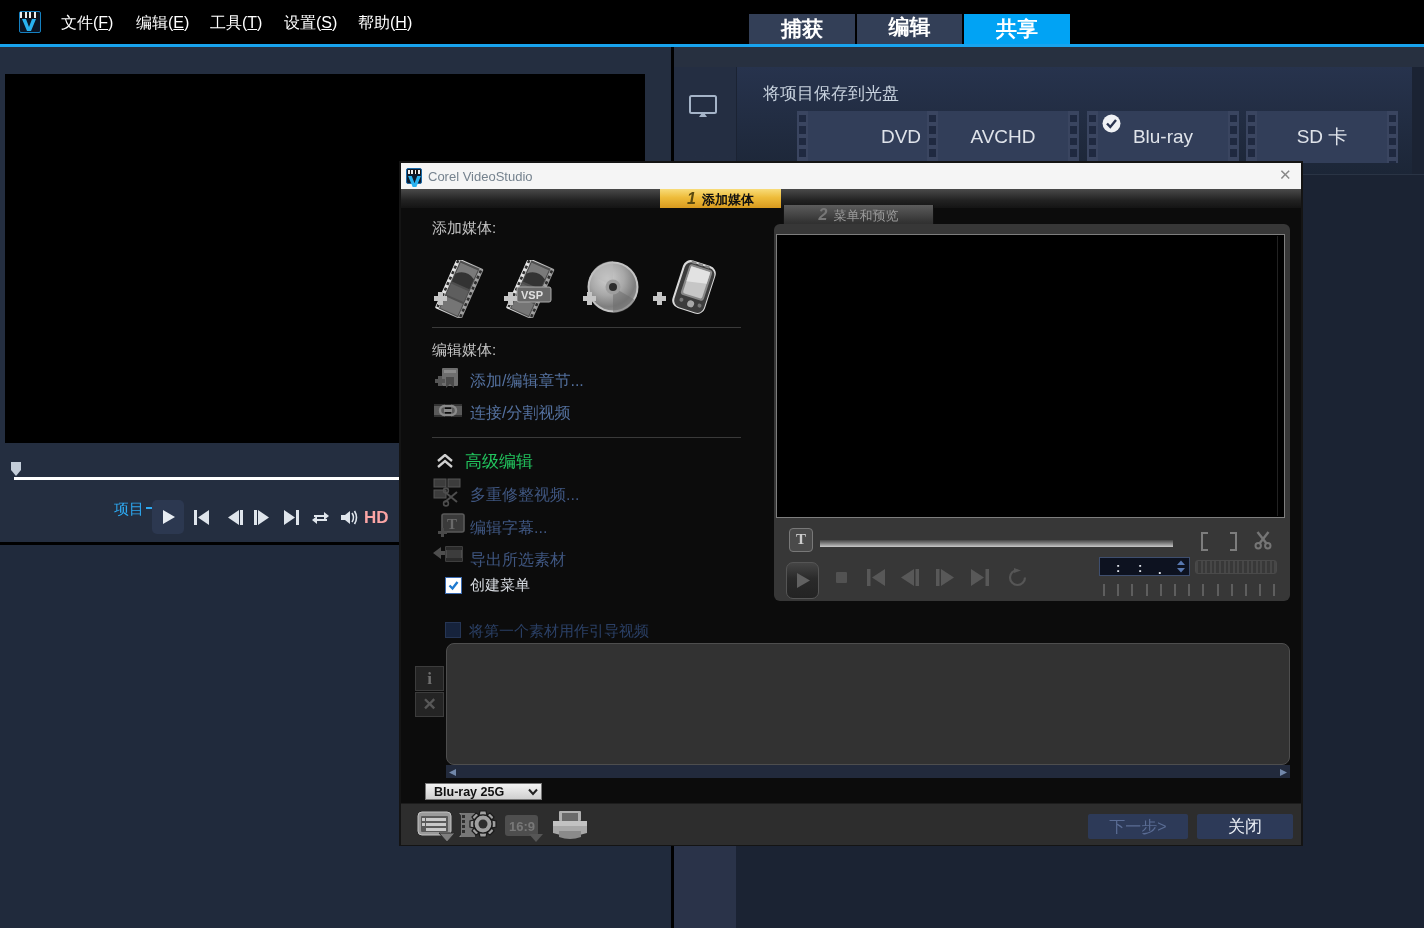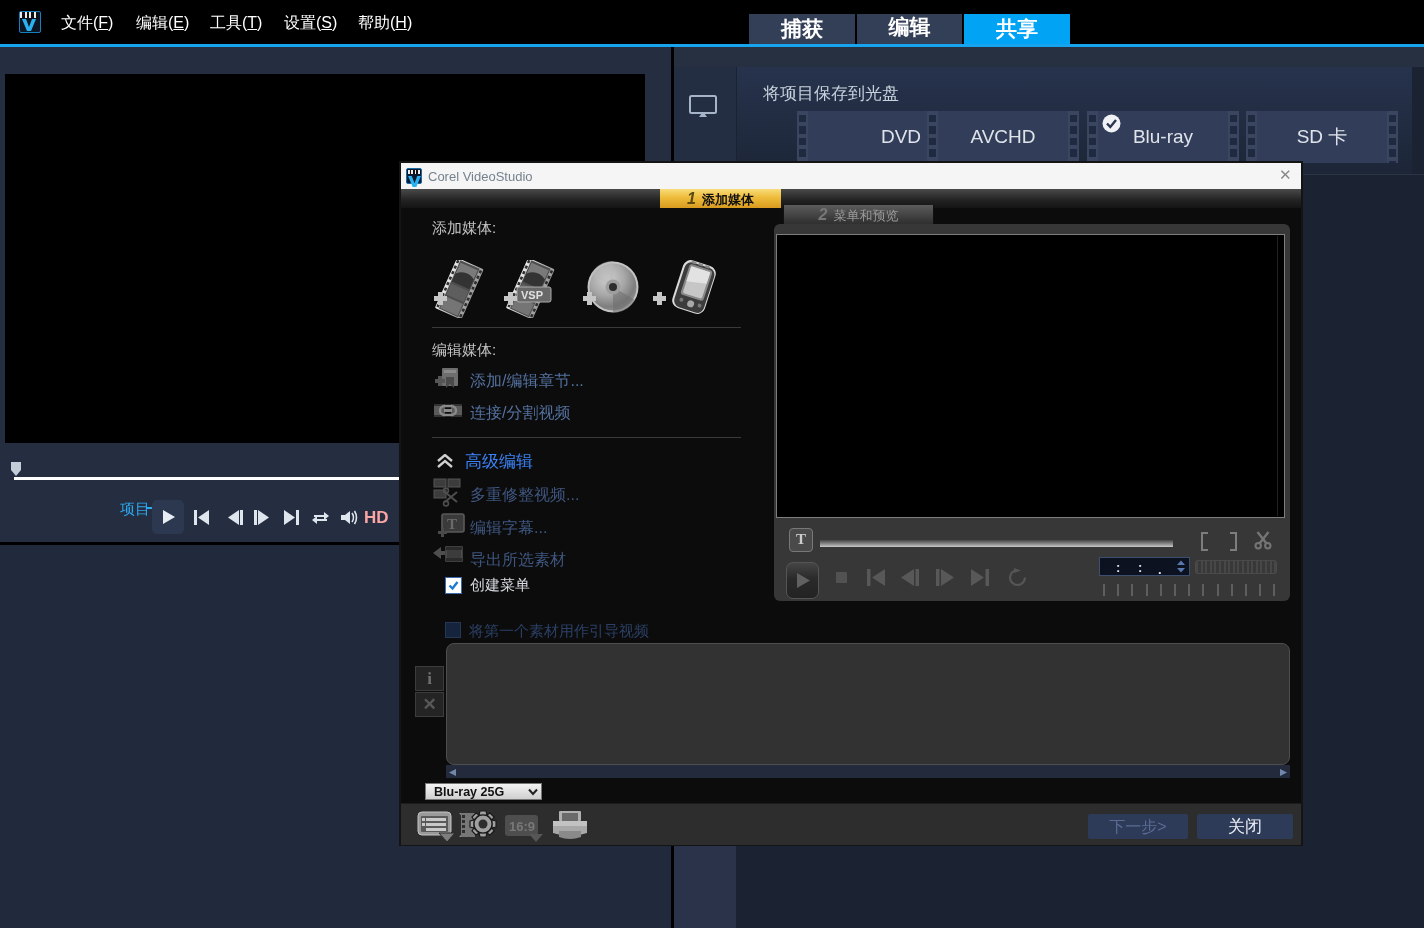--- a/index.html
+++ b/index.html
@@ -39,21 +39,21 @@
 <div class="abs" style="left:0;top:47px;width:671px;height:881px;background:#242e40;"></div>
 <div class="abs" style="left:5px;top:74px;width:640px;height:369px;background:#000;"></div>
 
 <div class="abs" style="left:10px;top:461px;width:12px;height:16px;">
   <svg width="12" height="16">
       <path d="M1 1 H11 V9 L6 15 L1 9 Z" fill="#c3cdd9"></path>
     </svg>
 </div>
 <div class="abs" style="left:14px;top:477px;width:631px;height:3px;background:#fff;"></div>
 
-<div class="abs" style="left:114px;top:500px;color:#2da8f0;font-size:15px;margin-left:6px;">项目</div>
+<div class="abs" style="left:114px;top:500px;color:#2da8f0;font-size:15px;">项目</div>
 <div class="abs" style="left:146px;top:507px;width:10px;height:2px;background:#2da8f0;"></div>
 <div class="abs" style="left:152px;top:500px;width:32px;height:34px;background:#2c3850;border-radius:5px;">
   <svg class="abs" style="left:11px;top:10px;" width="12" height="14">
       <path d="M0 0 L12 7 L0 14 Z" fill="#e8edf3"></path>
     </svg>
 </div>
 <svg class="abs" style="left:194px;top:510px;" width="15" height="15" viewBox="0 0 15 15">
     <path d="M0 0 h3 v15 h-3 Z" fill="#dfe5ec"></path>
     <path d="M15 0 V15 L4 7.5 Z" fill="#dfe5ec"></path>
   </svg>
@@ -248,21 +248,21 @@
   <div class="abs" style="left:69px;top:240px;color:#54719f;font-size:16px;">连接/分割视频</div>
 
   <div class="abs" style="left:31px;top:274px;width:309px;height:1px;background:#3a3a3a;"></div>
 
   <div class="abs" style="left:36px;top:291px;">
     <svg width="16" height="14" viewBox="0 0 16 14">
       <path d="M1 7 L8 1 L15 7" stroke="#d0d0d0" stroke-width="2.4" fill="none"></path>
       <path d="M1 13 L8 7 L15 13" stroke="#d0d0d0" stroke-width="2.4" fill="none"></path>
     </svg>
   </div>
-  <div class="abs" style="left:64px;top:287px;color:#3b82f6;font-size:17px;">高级编辑</div>
+  <div class="abs" style="left:64px;top:287px;color:#22c55e;font-size:17px;">高级编辑</div>
 
   <svg class="abs" style="left:32px;top:315px;" width="30" height="30" viewBox="0 0 30 30">
     <rect x="1" y="1" width="12" height="8" fill="#3c3c3c" stroke="#555" stroke-width="1"></rect>
     <rect x="15" y="1" width="12" height="8" fill="#3c3c3c" stroke="#555" stroke-width="1"></rect>
     <rect x="1" y="12" width="12" height="8" fill="#3c3c3c" stroke="#555" stroke-width="1"></rect>
     <path d="M12 14 L24 24 M12 24 L24 14" stroke="#4e4e4e" stroke-width="2"></path>
     <circle cx="13" cy="25.5" r="2.4" fill="none" stroke="#4e4e4e" stroke-width="1.6"></circle>
     <circle cx="13" cy="12.5" r="2.4" fill="none" stroke="#4e4e4e" stroke-width="1.6"></circle>
   </svg>
   <div class="abs" style="left:69px;top:322px;color:#3f5680;font-size:16px;">多重修整视频...</div>

